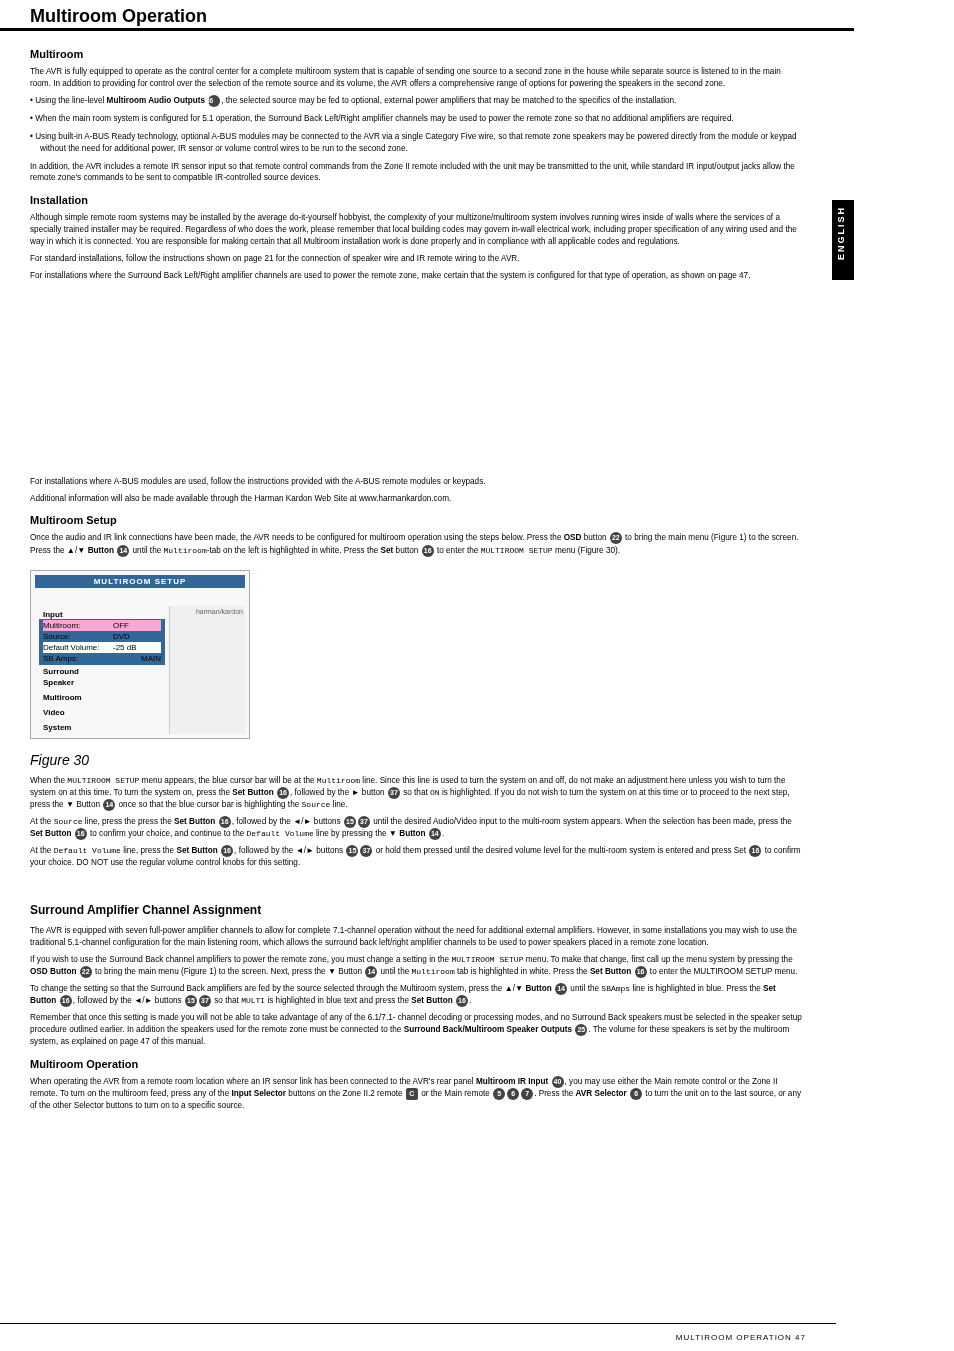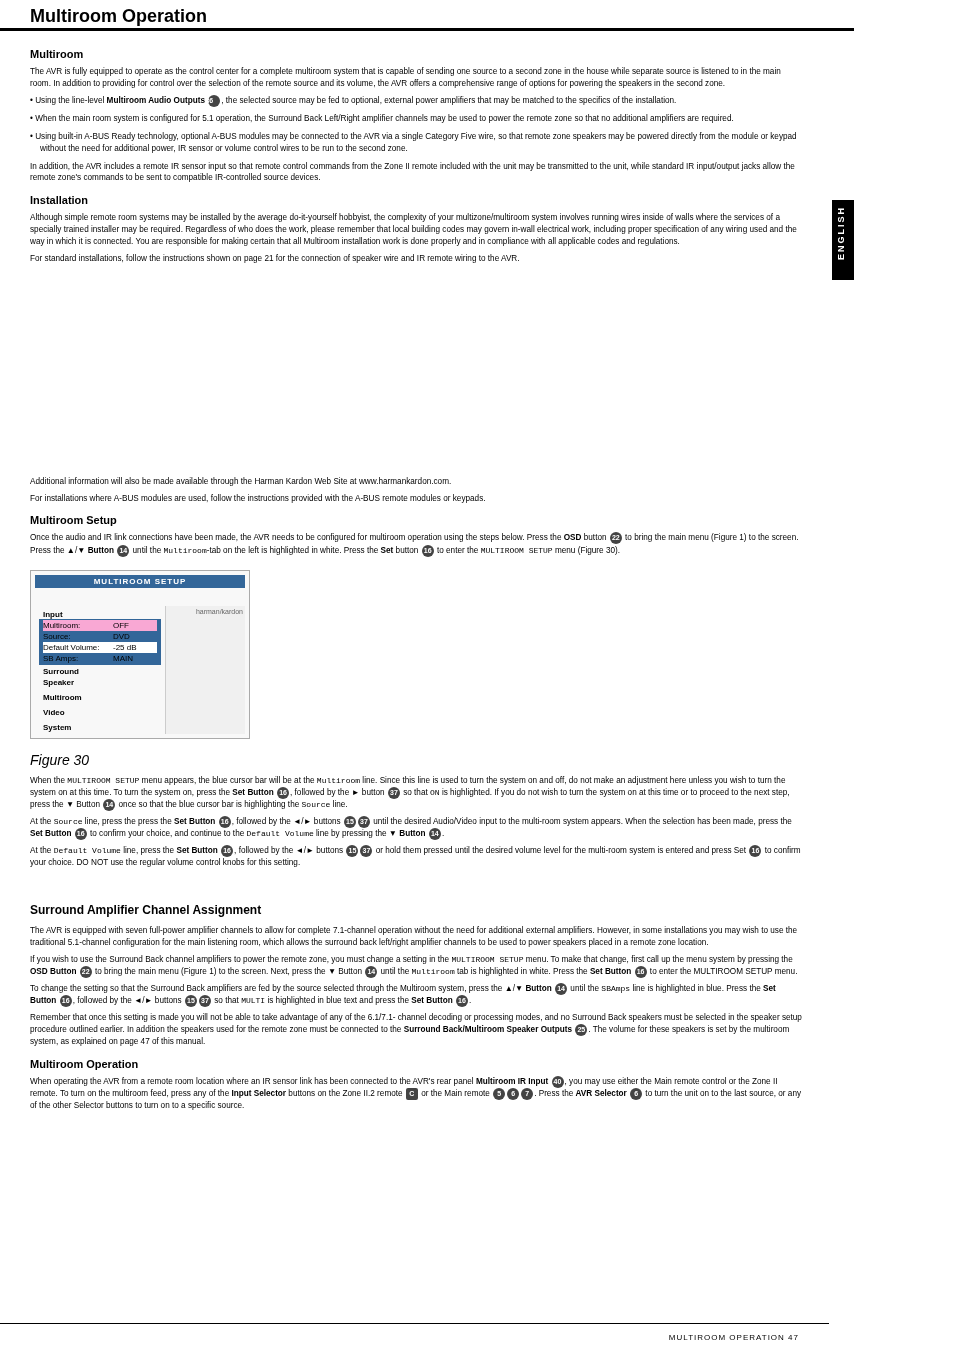--- a/index.html
+++ b/index.html
@@ -179,21 +179,21 @@
     .figure-caption {
       font-size: 14px;
       font-style: italic;
       margin-top: 3px;
     }
     
     .footer {
       position: absolute;
       bottom: 0;
       left: 0;
-      right: 25px;
+      right: 18px;
       height: 28px;
       border-top: 1px solid #000;
       display: flex;
       align-items: center;
       justify-content: flex-end;
       padding-right: 30px;
     }
     .footer-text {
       font-size: 8px;
       letter-spacing: 1px;
@@ -230,25 +230,26 @@
         <p class="bullet-item">When the main room system is configured for 5.1 operation, the Surround Back Left/Right amplifier channels may be used to power the remote zone so that no additional amplifiers are required.</p>
 
         <p class="bullet-item">Using built-in A-BUS Ready technology, optional A-BUS modules may be connected to the AVR via a single Category Five wire, so that remote zone speakers may be powered directly from the module or keypad without the need for additional power, IR sensor or volume control wires to be run to the second zone.</p>
 
         <p>In addition, the AVR includes a remote IR sensor input so that remote control commands from the Zone II remote included with the unit may be transmitted to the unit, while standard IR input/output jacks allow the remote zone's commands to be sent to compatible IR-controlled source devices.</p>
 
         <h2 class="section-title">Installation</h2>
 
         <p>Although simple remote room systems may be installed by the average do-it-yourself hobbyist, the complexity of your multizone/multiroom system involves running wires inside of walls where the services of a specially trained installer may be required. Regardless of who does the work, please remember that local building codes may govern in-wall electrical work, including proper specification of any wiring used and the way in which it is connected. You are responsible for making certain that all Multiroom installation work is done properly and in compliance with all applicable codes and regulations.</p>
         <p>For standard installations, follow the instructions shown on page 21 for the connection of speaker wire and IR remote wiring to the AVR.</p>
+        <p>For installations where the Surround Back Left/Right amplifier channels are used to power the remote zone, make certain that the system is configured for that type of operation, as shown on page 47.</p>
       </div>
 
       <div class="right-col">
+        <p>For installations where A-BUS modules are used, follow the instructions provided with the A-BUS remote modules or keypads.</p>
         <p>Additional information will also be made available through the Harman Kardon Web Site at www.harmankardon.com.</p>
-        <p>For installations where A-BUS modules are used, follow the instructions provided with the A-BUS remote modules or keypads.</p>
 
         <h2 class="section-title">Multiroom Setup</h2>
 
         <p>Once the audio and IR link connections have been made, the AVR needs to be configured for multiroom operation using the steps below. Press the <b>OSD</b> button <span class="inline-btn">22</span> to bring the main menu (Figure 1) to the screen. Press the ▲/▼ <b>Button</b> <span class="inline-btn">14</span> until the <span class="mono">Multiroom</span>-tab on the left is highlighted in white. Press the <b>Set</b> button <span class="inline-btn">16</span> to enter the <span class="mono">MULTIROOM SETUP</span> menu (Figure 30).</p>
 
         
         <div class="figure-container">
           <div class="figure-title">MULTIROOM SETUP</div>
           <div style="display:flex; margin-top:18px;">
             <div style="flex:1; padding:2px 4px;">
@@ -259,21 +260,21 @@
                   <span class="figure-value">OFF</span>
                 </div>
                 <div class="figure-row" style="border:none; color:#fff; font-size:8px; background:#336699; padding:1px 0;">
                   <span class="figure-label">Source:</span>
                   <span class="figure-value">DVD</span>
                 </div>
                 <div class="figure-row" style="border:none; color:#fff; font-size:8px; background:#ffffff; padding:1px 0;">
                   <span class="figure-label">Default Volume:</span>
                   <span class="figure-value">-25 dB</span>
                 </div>
-                <div class="figure-row" style="border:none; color:#fff; font-size:8px; background:#336699; padding:1px 0;">
+                <div class="figure-row" style="border:none; color:#fff; font-size:8px; background:#336699; padding:1px 0;gap:28px;">
                   <span class="figure-label">SB Amps:</span>
                   <span class="figure-value">MAIN</span>
                 </div>
               </div>
               <div class="figure-section-label">Surround</div>
               <div class="figure-section-label">Speaker</div>
               <div style="height:4px;"></div>
               <div class="figure-section-label">Multiroom</div>
               <div style="height:4px;"></div>
               <div class="figure-section-label">Video</div>

